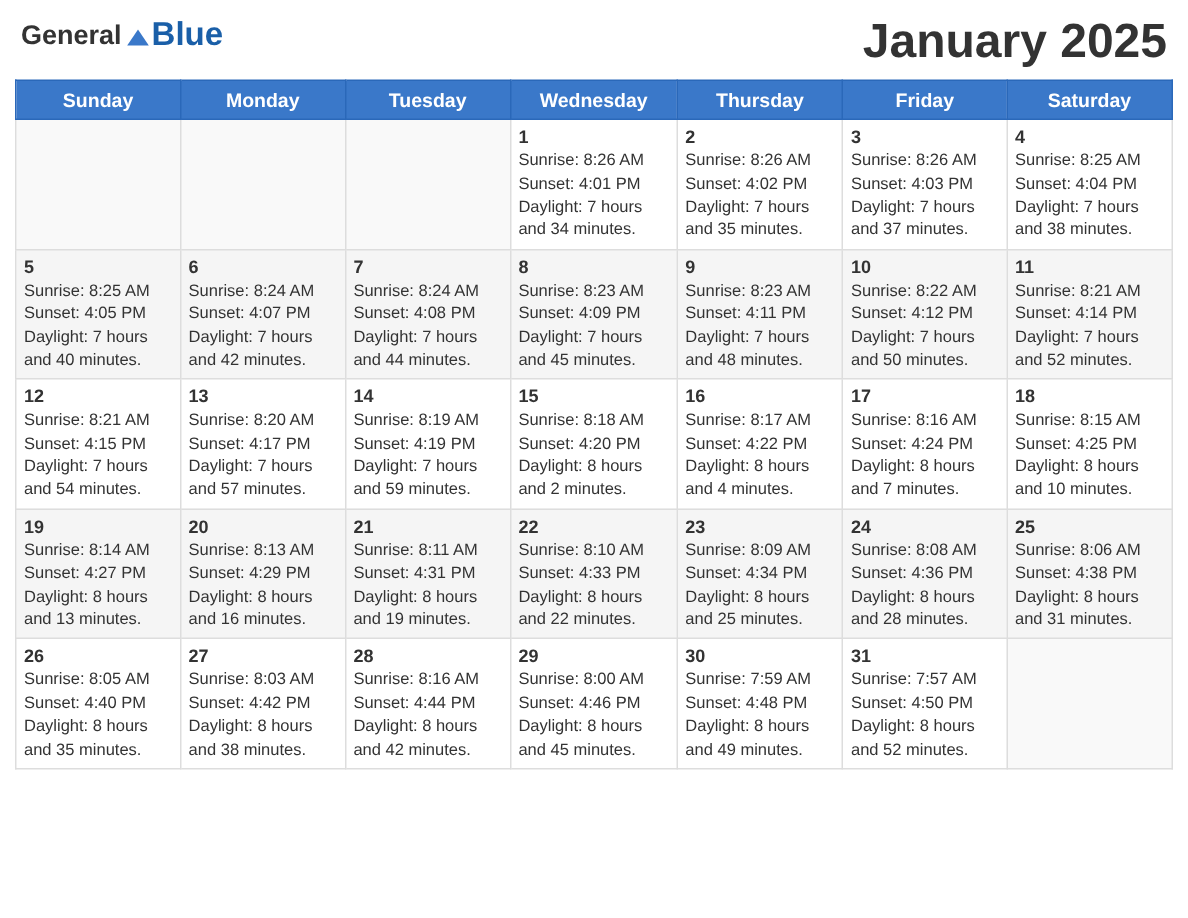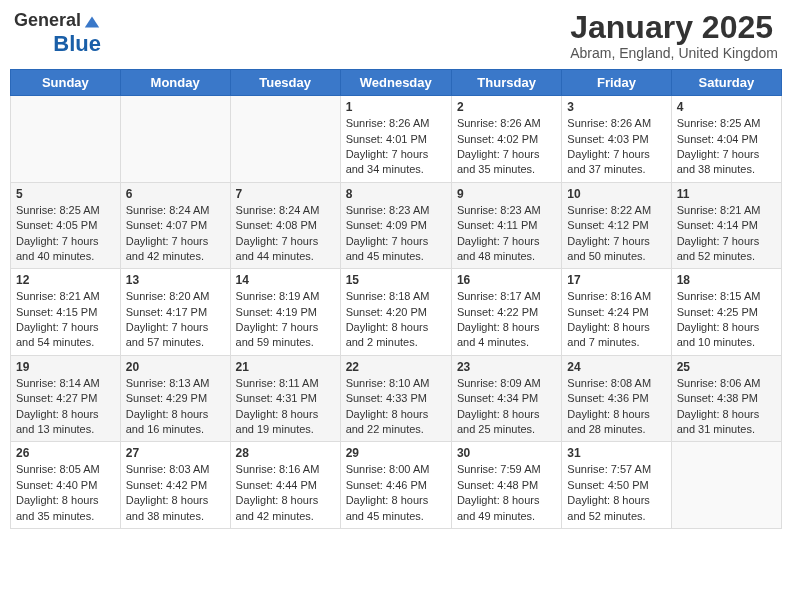--- a/index.html
+++ b/index.html
@@ -16,22 +16,22 @@
     }
     .header {
       display: flex;
       justify-content: space-between;
       align-items: flex-start;
       margin-bottom: 8px;
       padding: 0 4px;
     }
     .logo {
       display: flex;
-      flex-direction: column;
-      align-items: flex-end;
+      flex-direction: row;
+      align-items: center;
     }
     .logo-text {
       display: flex;
       align-items: flex-end;
     }
     .logo-general {
       font-size: 18px;
       font-weight: bold;
       color: #333;
     }
@@ -110,21 +110,20 @@
       <div class="logo-text">
         <span class="logo-general">General</span>
         <svg class="logo-icon" viewBox="0 0 20 20" xmlns="http://www.w3.org/2000/svg">
           <polygon points="2,16 10,4 18,16" fill="#3a78c9"></polygon>
         </svg>
       </div>
       <span class="logo-blue">Blue</span>
     </div>
     <div class="title-block">
       <div class="month-title">January 2025</div>
-      <div class="location">Abram, England, United Kingdom</div>
     </div>
   </div>
 
   <table class="calendar">
     <thead>
       <tr>
       <th>Sunday</th>
           <th>Monday</th>
           <th>Tuesday</th>
           <th>Wednesday</th>

